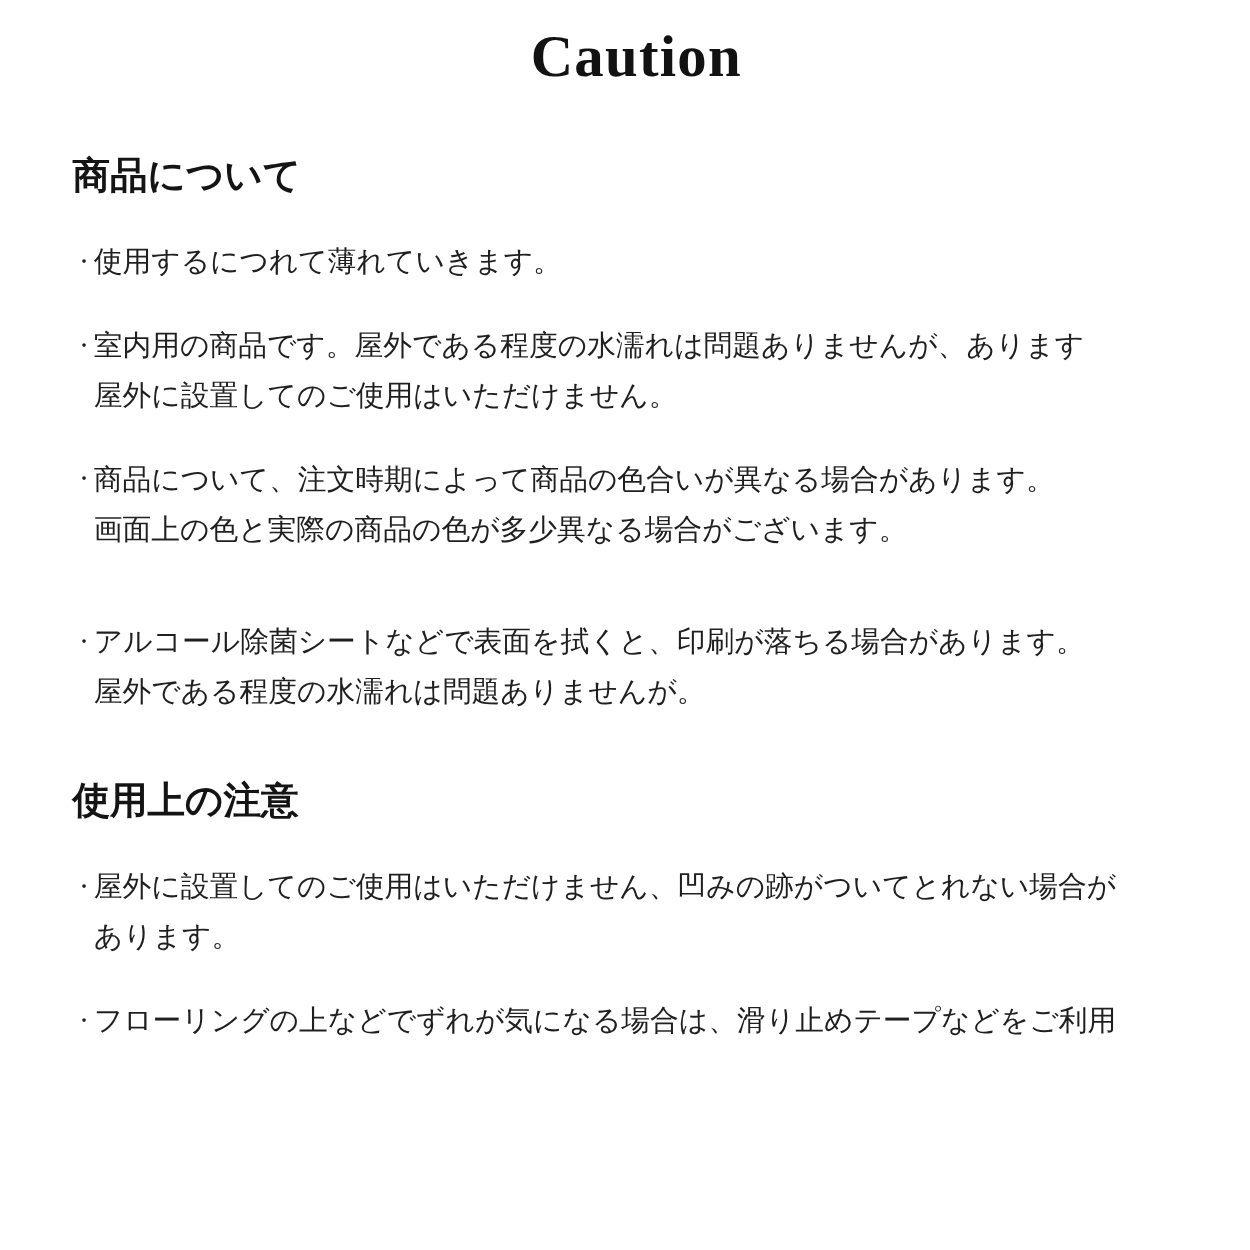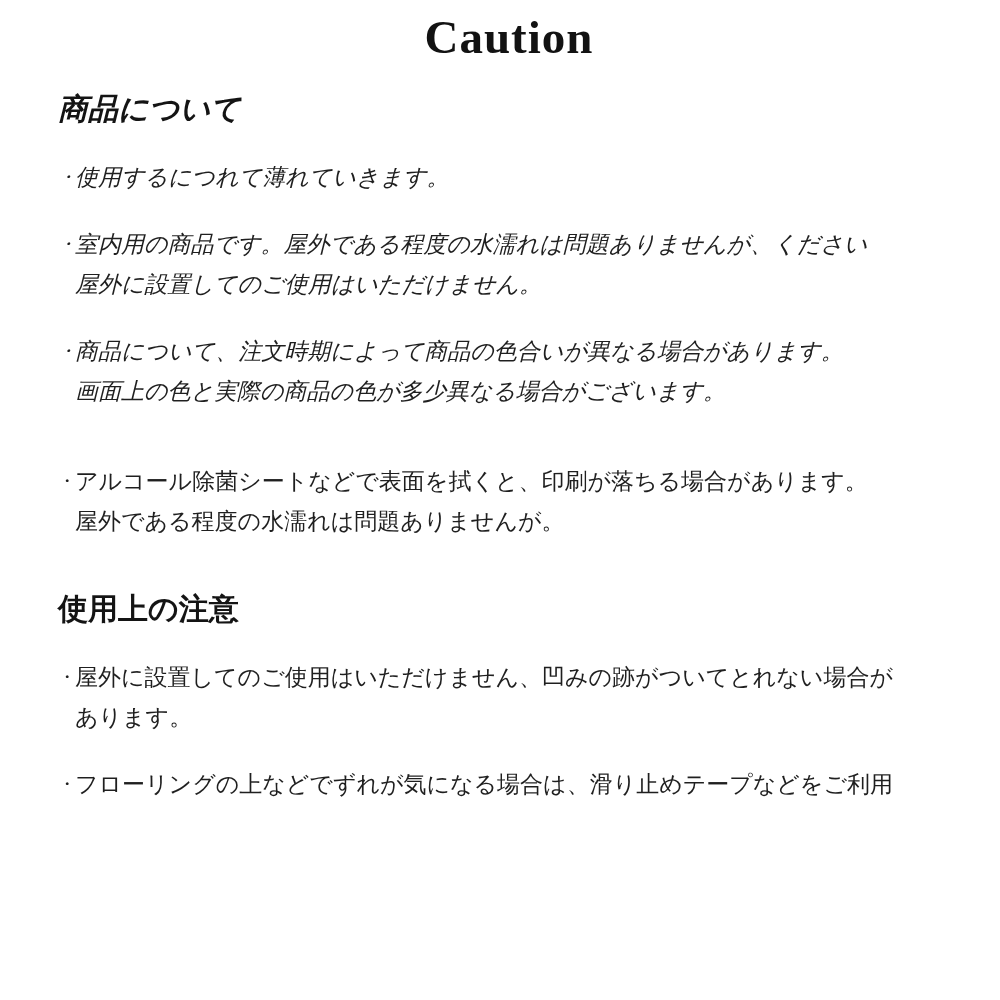--- a/index.html
+++ b/index.html
@@ -5,33 +5,33 @@
   * { margin: 0; padding: 0; box-sizing: border-box; }
   html, body { background: #ffffff; }
   body {
     width: 1000px;
     height: 1000px;
     font-family: "Liberation Sans", sans-serif;
     color: #1f1f1f;
     overflow: hidden;
   }
   .page {
-    padding: 8px 40px 0 58px;
+    padding: 17px 40px 0 58px;
   }
   .title {
     font-family: "Liberation Serif", serif;
     font-weight: 600;
     font-size: 47px;
     line-height: 1.25;
     text-align: center;
     color: #121212;
     letter-spacing: 1px;
   }
   .section { margin-top: 50px; }
-  .section.first { margin-top: 24px; font-style: italic; }
+  .section.first { margin-top: 47px; }
   .heading {
     font-size: 30px;
     line-height: 36px;
     font-weight: 700;
     color: #141414;
     margin-bottom: 30px;
   }
   .bullet {
     display: flex;
     align-items: flex-start;
@@ -62,21 +62,21 @@
     <div class="bullets">
       <div class="bullet">
         <span class="dot">・</span>
         <div class="txt">
           <div class="line">使用するにつれて薄れていきます。</div>
         </div>
       </div>
       <div class="bullet">
         <span class="dot">・</span>
         <div class="txt">
-          <div class="line">室内用の商品です。屋外である程度の水濡れは問題ありませんが、ください</div>
+          <div class="line">室内用の商品です。屋外である程度の水濡れは問題ありませんが、あります</div>
           <div class="line">屋外に設置してのご使用はいただけません。</div>
         </div>
       </div>
       <div class="bullet">
         <span class="dot">・</span>
         <div class="txt">
           <div class="line">商品について、注文時期によって商品の色合いが異なる場合があります。</div>
           <div class="line">画面上の色と実際の商品の色が多少異なる場合がございます。</div>
         </div>
       </div>

